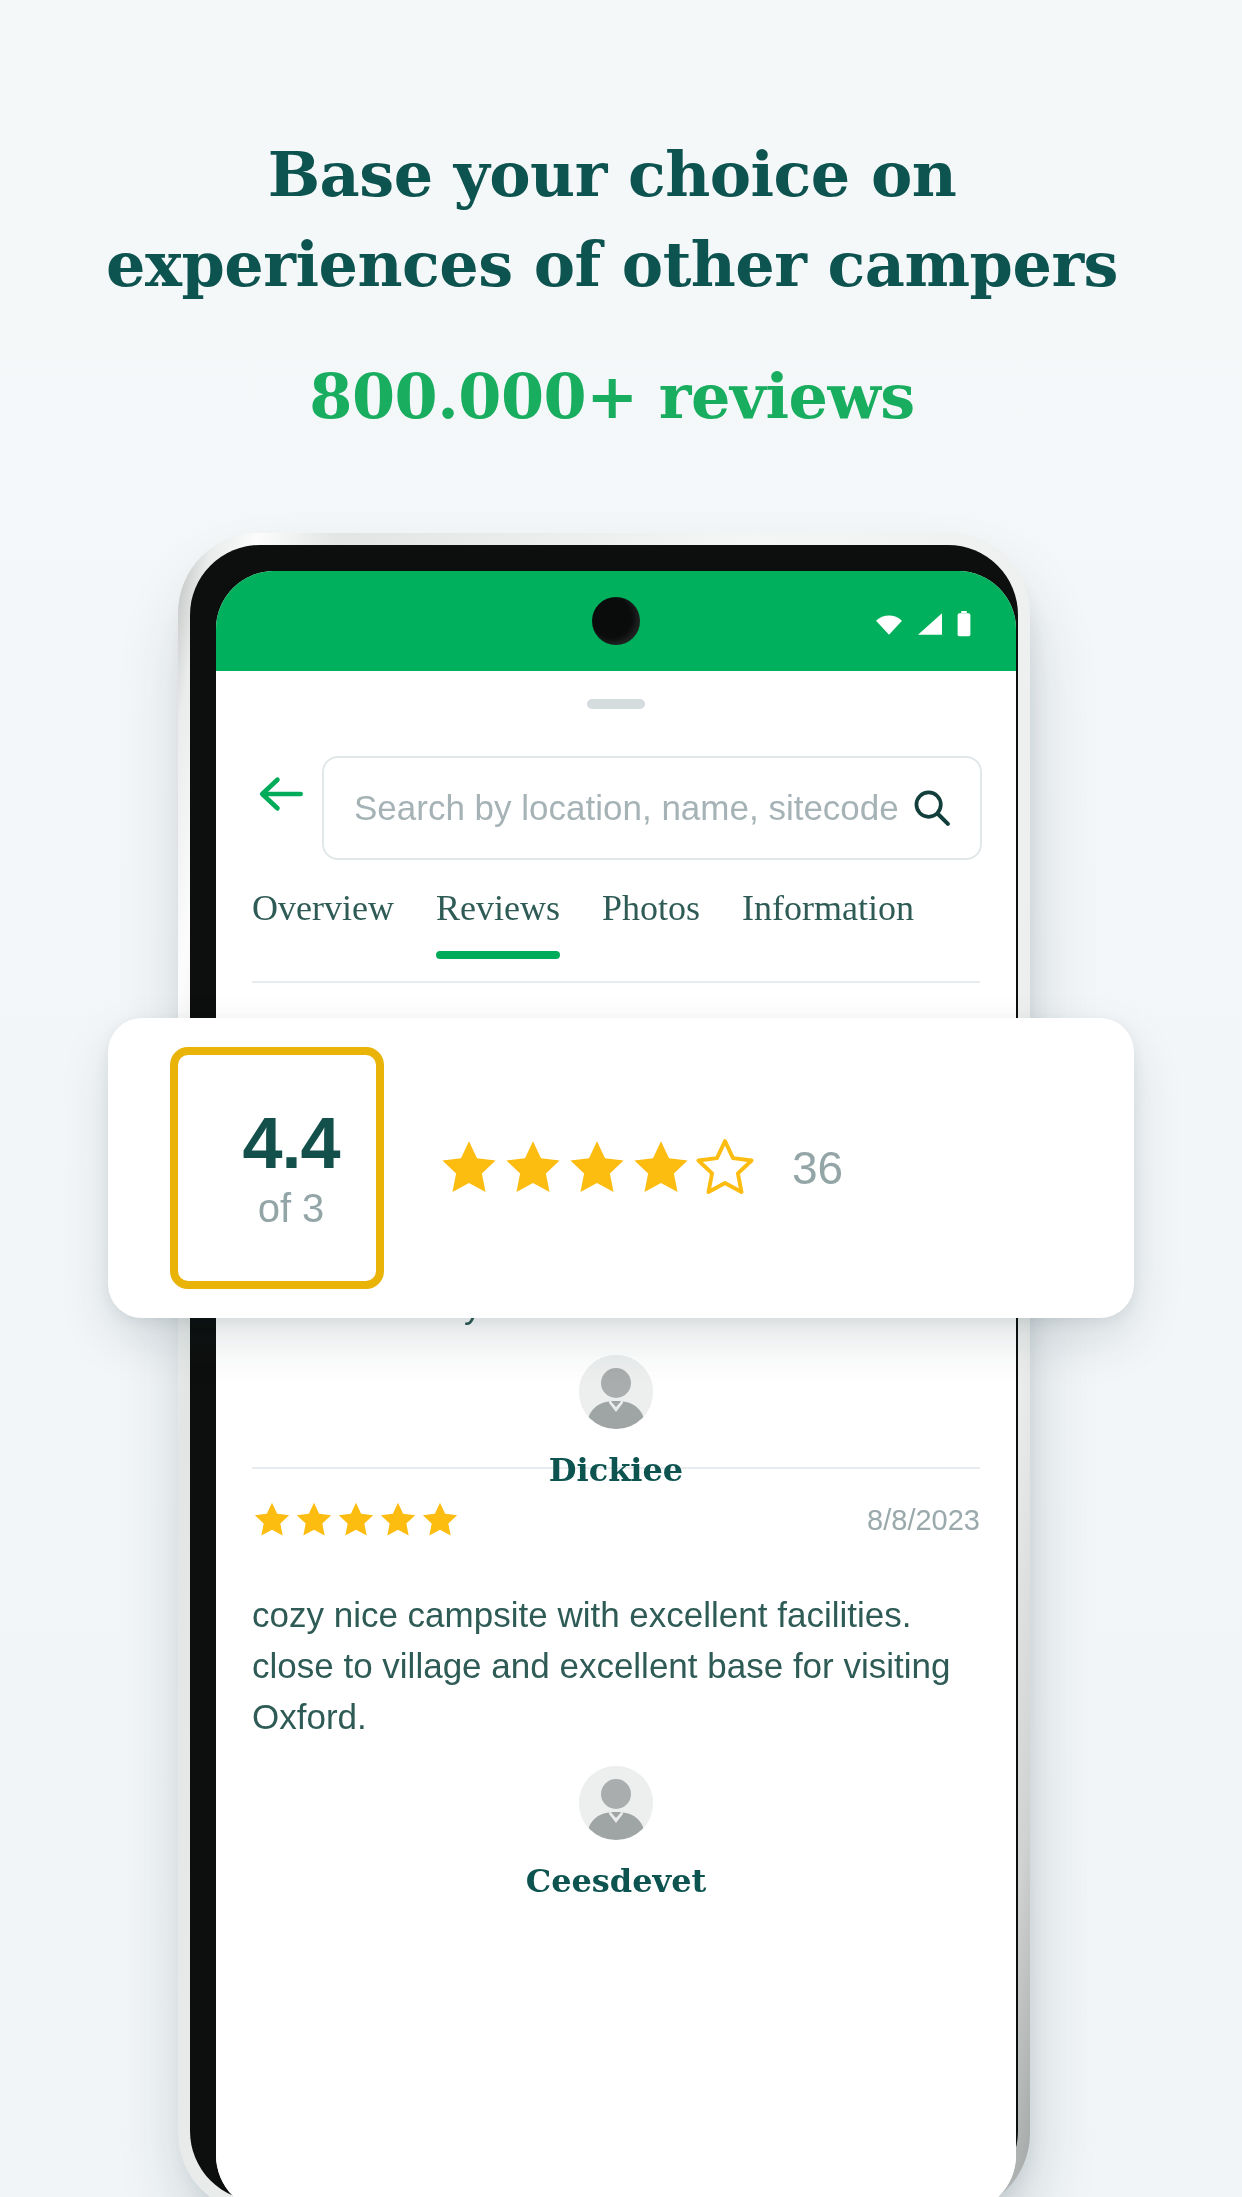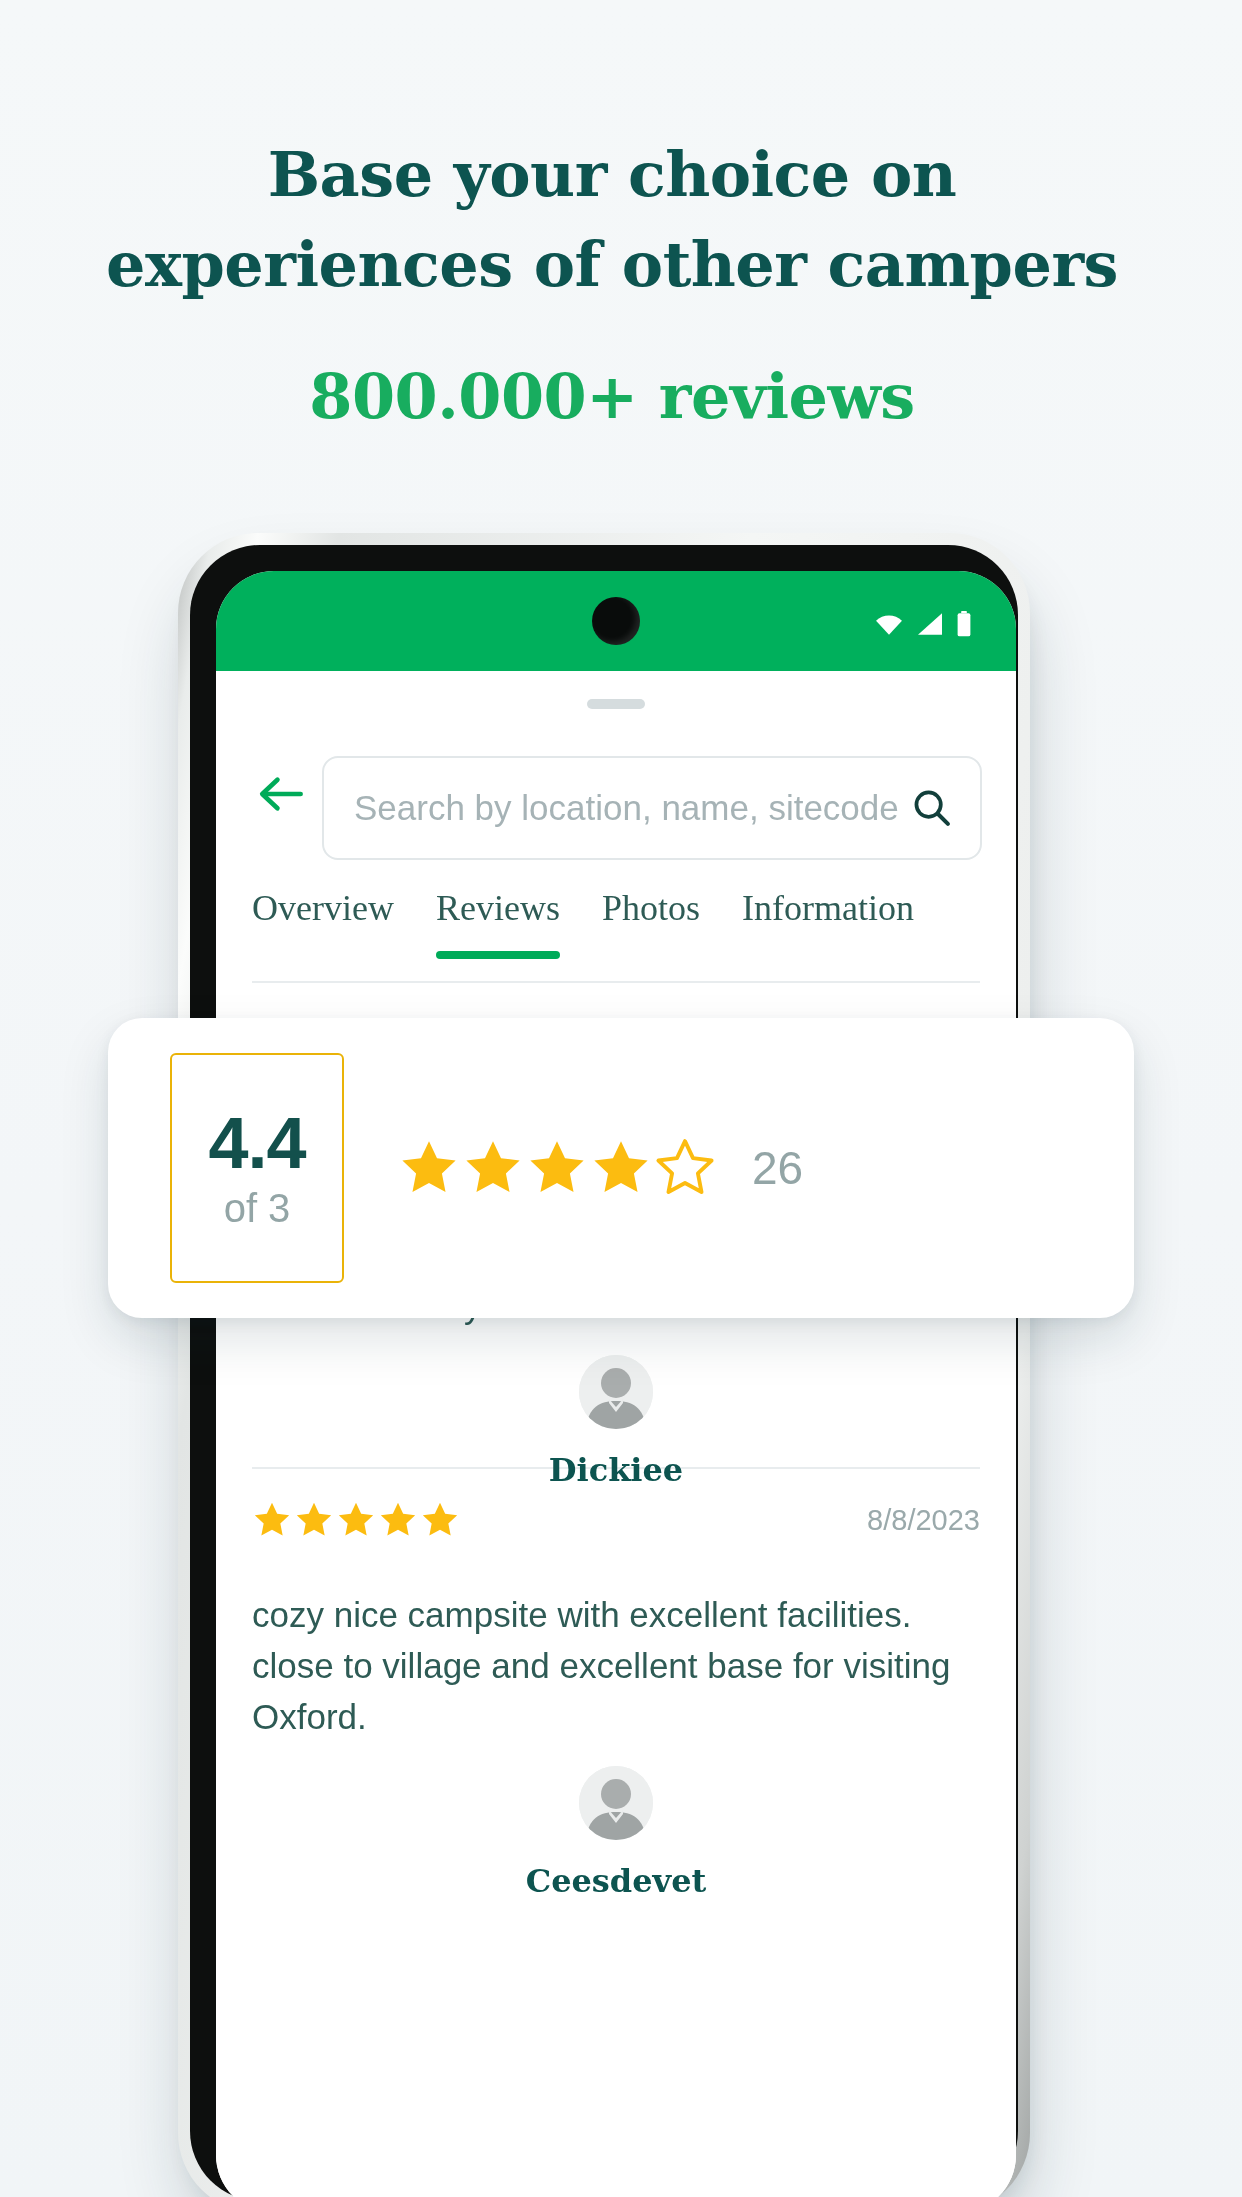--- a/index.html
+++ b/index.html
@@ -292,27 +292,28 @@
     border-radius: 34px;
     box-shadow: 0 22px 50px rgba(18,45,55,0.13), 0 4px 14px rgba(18,45,55,0.07);
     display: flex;
     align-items: center;
     padding-left: 62px;
     box-sizing: border-box;
   }
   .score-box {
     width: 170px;
     height: 226px;
-    border: 2px solid #eab308;
-    border-radius: 6px;
+    border: 8px solid #eab308;
+    border-radius: 18px;
     display: flex;
     flex-direction: column;
     align-items: center;
     justify-content: center;
     flex: 0 0 170px;
+    padding-left: 28px;
   }
   .score-value {
     font-family: "Liberation Sans", sans-serif;
     font-weight: bold;
     font-size: 72px;
     line-height: 74px;
     color: #13504c;
     letter-spacing: -1px;
   }
   .score-of {
@@ -498,14 +499,14 @@
     <svg class="svg-icon" width="62" height="62" viewBox="0 0 24 24">
         <path d="M12 1.6l3.1 6.6 7.2 .9-5.3 5 1.4 7.2L12 17.8 5.6 21.3 7 14.1 1.7 9.1l7.2-.9z" fill="#fcbc10"></path>
       </svg>
     <svg class="svg-icon" width="62" height="62" viewBox="0 0 24 24">
         <path d="M12 1.6l3.1 6.6 7.2 .9-5.3 5 1.4 7.2L12 17.8 5.6 21.3 7 14.1 1.7 9.1l7.2-.9z" fill="#fcbc10"></path>
       </svg>
     <svg class="svg-icon" width="62" height="62" viewBox="0 0 24 24">
         <path d="M12 1.6l3.1 6.6 7.2 .9-5.3 5 1.4 7.2L12 17.8 5.6 21.3 7 14.1 1.7 9.1l7.2-.9z" fill="none" stroke="#fcbc10" stroke-width="1.5" stroke-linejoin="round"></path>
       </svg>
   </div>
-  <div class="card-count">26</div>
+  <div class="card-count">36</div>
 </div>
 
 </body></html>

